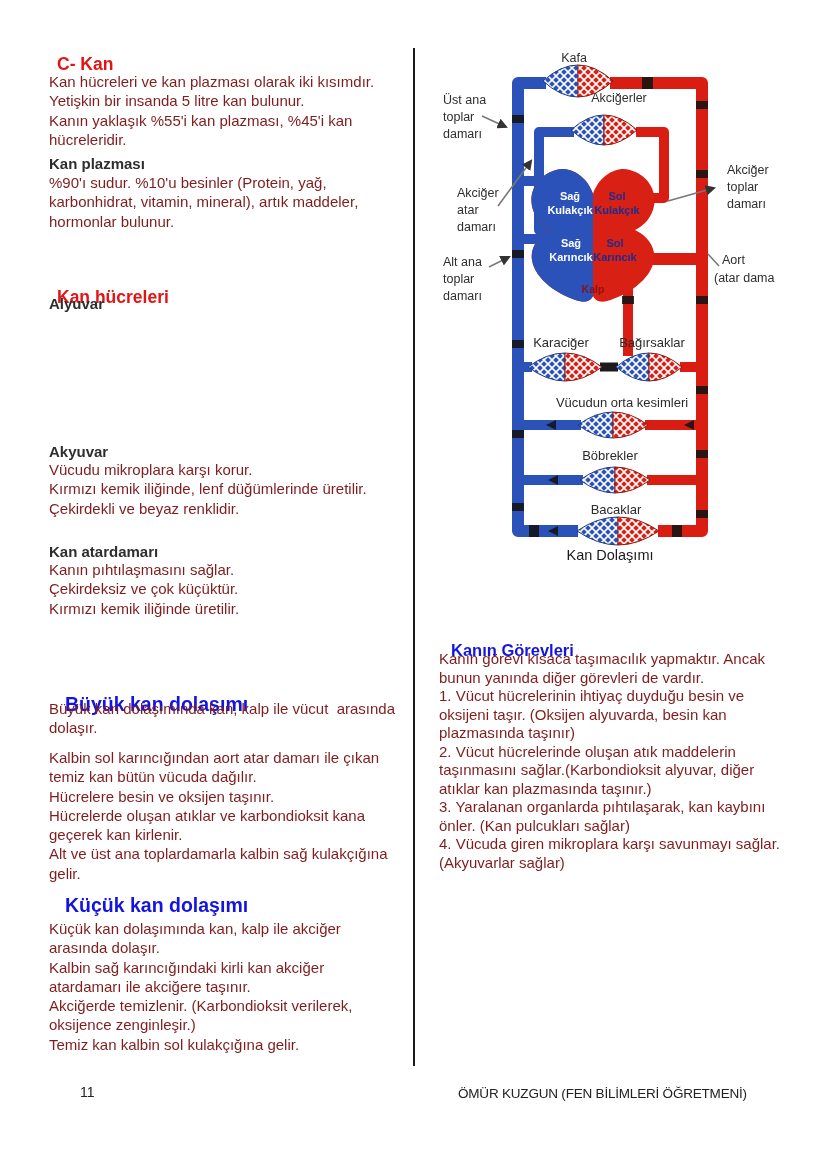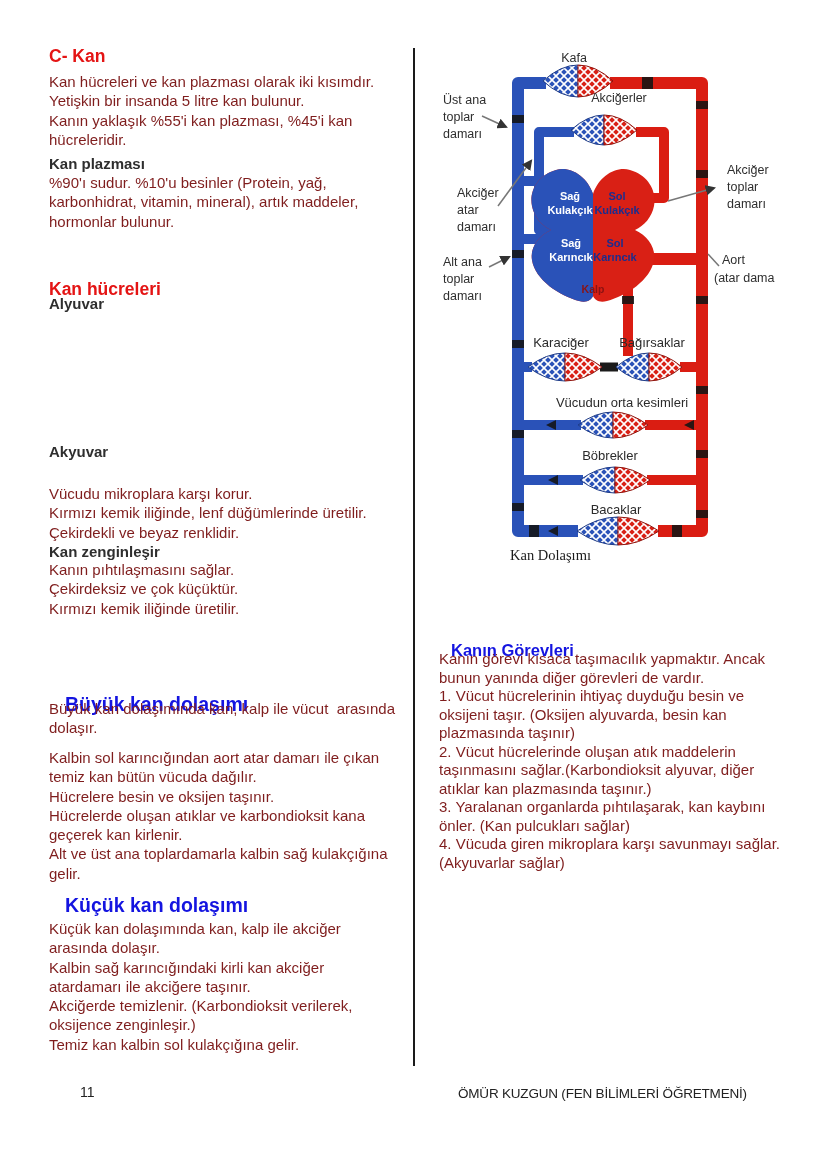--- a/index.html
+++ b/index.html
@@ -2,32 +2,32 @@
 <html><head>
 <meta charset="utf-8">
 <style>
   html,body { margin:0; padding:0; background:#ffffff; }
   .page {
     position:relative; width:828px; height:1171px; background:#ffffff;
     font-family:"Liberation Sans", sans-serif; overflow:hidden;
   }
   .abs { position:absolute; }
   .divider { position:absolute; left:413px; top:48px; width:2px; height:1018px; background:#1a1a1a; }
-  .h-red  { position:absolute; left:49px; margin:0; font-size:17.5px; font-weight:bold; color:#e41414; }
+  .h-red  { position:absolute; left:49px; margin:8px; font-size:17.5px; font-weight:bold; color:#e41414; }
   .h-blue { position:absolute; left:49px; margin:16px; font-size:19.5px; font-weight:bold; color:#1414e0; }
   .h-blue2{ position:absolute; margin:12px; font-size:16.5px; font-weight:bold; color:#1414e0; }
   .h-bold { position:absolute; left:49px; margin:0; font-size:15px; font-weight:bold; color:#2e2e2e; }
   .lines {
     position:absolute; left:49px; width:365px;
     font-size:15px; line-height:19.3px; color:#7f1d1d; white-space:pre-wrap;
   }
   .lines-r { left:439px; width:362px; line-height:18.5px; }
   .caption {
-    position:absolute; left:510px; top:547px; width:200px; text-align:left;
-    font-family:Liberation Serif, serif; font-size:14.5px; color:#1c1c1c;
+    position:absolute; left:510px; top:547px; width:200px; text-align:center;
+    font-family:Liberation Sans, sans-serif; font-size:14.5px; color:#1c1c1c;
   }
   .pagenum { position:absolute; left:80px; top:1084px; font-size:14px; color:#222222;text-align:right; }
   .credit  { position:absolute; left:458px; top:1086px; font-size:13.5px; color:#222222; letter-spacing:-0.2px; }
   svg text { font-family:"Liberation Sans", sans-serif; }
   .dlabel { font-size:12.5px; fill:#2e2e2e; }
   .organ  { font-size:13px; fill:#2b2b2b; }
   .hwhite { font-size:11px; fill:#ffffff; font-weight:bold; }
   .hnavy  { font-size:11px; fill:#1b2d8f; font-weight:bold; }
 </style>
 </head>
@@ -45,25 +45,25 @@
 
   <h2 class="h-bold" style="top:155px">Kan plazması</h2>
   <div class="lines" style="top:173px">%90'ı sudur. %10'u besinler (Protein, yağ,
 karbonhidrat, vitamin, mineral), artık maddeler,
 hormonlar bulunur.</div>
 
   <h1 class="h-red" style="top:279px">Kan hücreleri</h1>
   <h2 class="h-bold" style="top:295px">Alyuvar</h2>
 
   <h2 class="h-bold" style="top:443px">Akyuvar</h2>
-  <div class="lines" style="top:484px">Vücudu mikroplara karşı korur.
+  <div class="lines" style="top:460px">Vücudu mikroplara karşı korur.
 Kırmızı kemik iliğinde, lenf düğümlerinde üretilir.
 Çekirdekli ve beyaz renklidir.</div>
 
-  <h2 class="h-bold" style="top:543px">Kan zenginleşir</h2>
+  <h2 class="h-bold" style="top:543px">Kan atardamarı</h2>
   <div class="lines" style="top:560px">Kanın pıhtılaşmasını sağlar.
 Çekirdeksiz ve çok küçüktür.
 Kırmızı kemik iliğinde üretilir.</div>
 
   <h1 class="h-blue" style="top:677px">Büyük kan dolaşımı</h1>
   <div class="lines" style="top:699px">Büyük kan dolaşımında kan, kalp ile vücut  arasında
 dolaşır.</div>
   <div class="lines" style="top:748px">Kalbin sol karıncığından aort atar damarı ile çıkan
 temiz kan bütün vücuda dağılır.
 Hücrelere besin ve oksijen taşınır.

